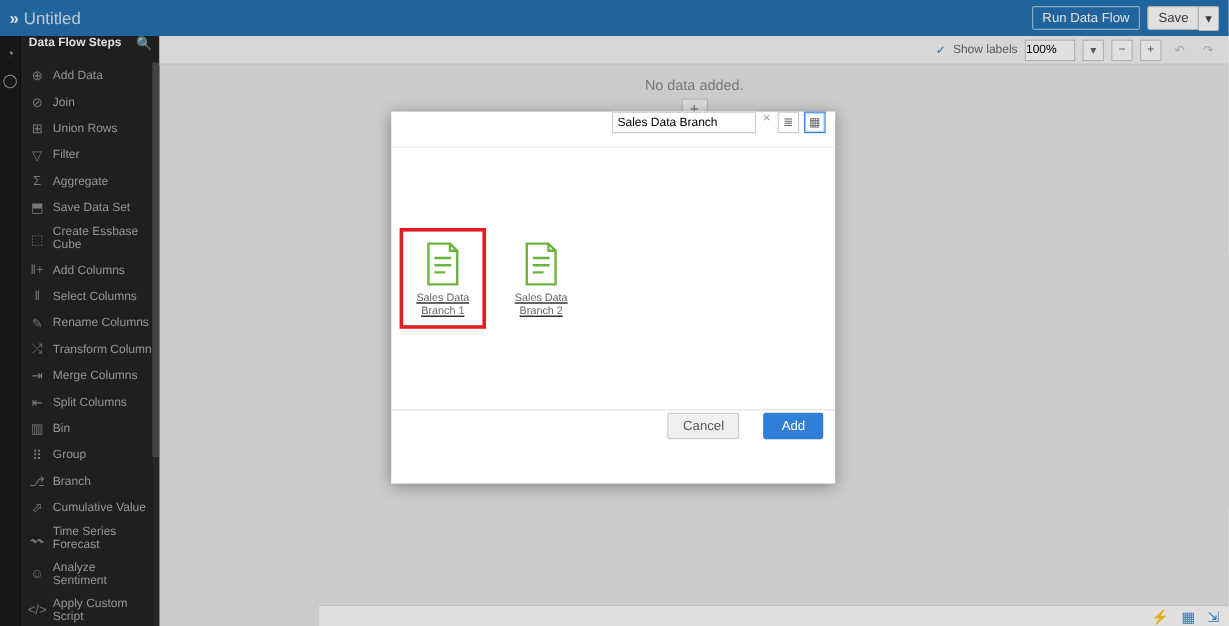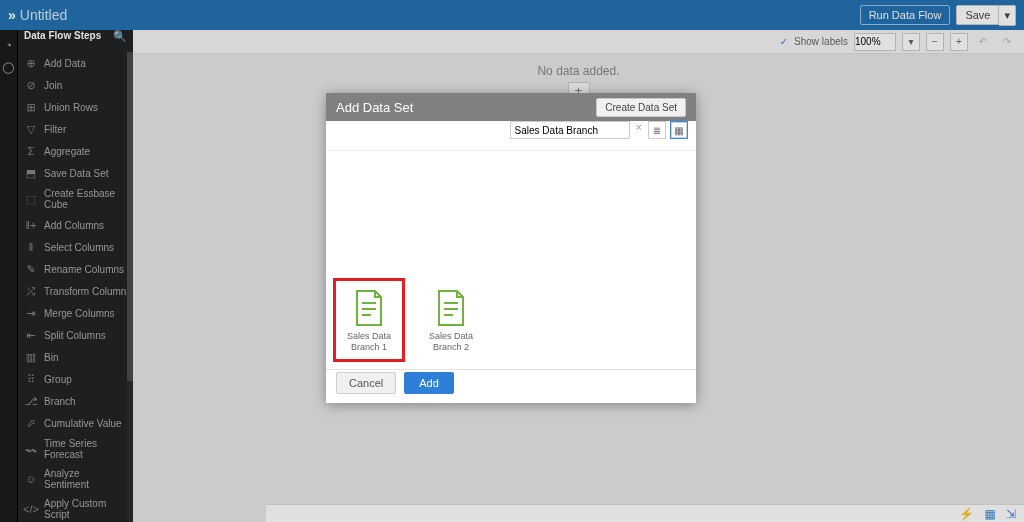--- a/index.html
+++ b/index.html
@@ -95,33 +95,34 @@
     width: 120px; height: 18px; border: 1px solid #ccc; font-size: 10px; padding: 0 4px;
   }
   .modal-searchbar .clear { color: #999; font-size: 11px; cursor: pointer; padding: 0 2px; }
   .modal-searchbar .view-btn {
     width: 18px; height: 18px; border: 1px solid #ccc; display: inline-flex; align-items: center;
     justify-content: center; font-size: 10px; color: #666; cursor: pointer;
   }
   .modal-searchbar .view-btn.active { border: 1px solid #3a87d8; box-shadow: 0 0 0 1px #bcd8f2 inset; }
   .modal-body {
     padding: 10px; display: flex; gap: 16px; height: calc(100% - 28px - 30px - 34px);
-    align-items: flex-end;
+    align-items: center;
+    text-decoration: underline;
   }
   .ds-tile {
     width: 66px; text-align: center; cursor: pointer;
   }
   .ds-tile.selected { outline: 3px solid #e02020; }
   .ds-icon {
     width: 32px; height: 38px; margin: 8px auto 4px; position: relative;
   }
   .ds-label { font-size: 9px; color: #666; line-height: 1.2; padding: 0 2px 6px; }
   .modal-footer {
     height: 26px; border-top: 1px solid #e3e3e3; display: flex; align-items: center;
-    justify-content: flex-start; padding: 0 10px; gap: 8px;
+    justify-content: flex-end; padding: 0 10px; gap: 20px;
   }
   .modal-footer .cancel-btn {
     background: #f0f0f0; border: 1px solid #ccc; color: #555; font-size: 11px; padding: 4px 12px;
     cursor: pointer; border-radius: 2px;
   }
   .modal-footer .add-btn {
     background: #2f7ed8; border: 1px solid #2f7ed8; color: #fff; font-size: 11px; padding: 4px 14px;
     cursor: pointer; border-radius: 2px;
   }
 
@@ -266,25 +267,20 @@
       <div class="statusbar">
         <span class="sb-icon">⚡</span>
         <span class="sb-icon">▦</span>
         <span class="sb-icon">⇲</span>
       </div>
     </div>
   </div>
 
   <div class="overlay">
     <div class="modal">
-      <div class="modal-header">
-        <span>Add Data Set</span>
-        <span class="spacer"></span>
-        <button class="create-btn">Create Data Set</button>
-      </div>
       <div class="modal-searchbar">
         <input value="Sales Data Branch" style="">
         <span class="clear">×</span>
         <span class="view-btn">≣</span>
         <span class="view-btn active">▦</span>
       </div>
       <div class="modal-body">
         <div class="ds-tile selected">
           <div class="ds-icon">
             <svg class="doc-svg" viewBox="0 0 32 38">

